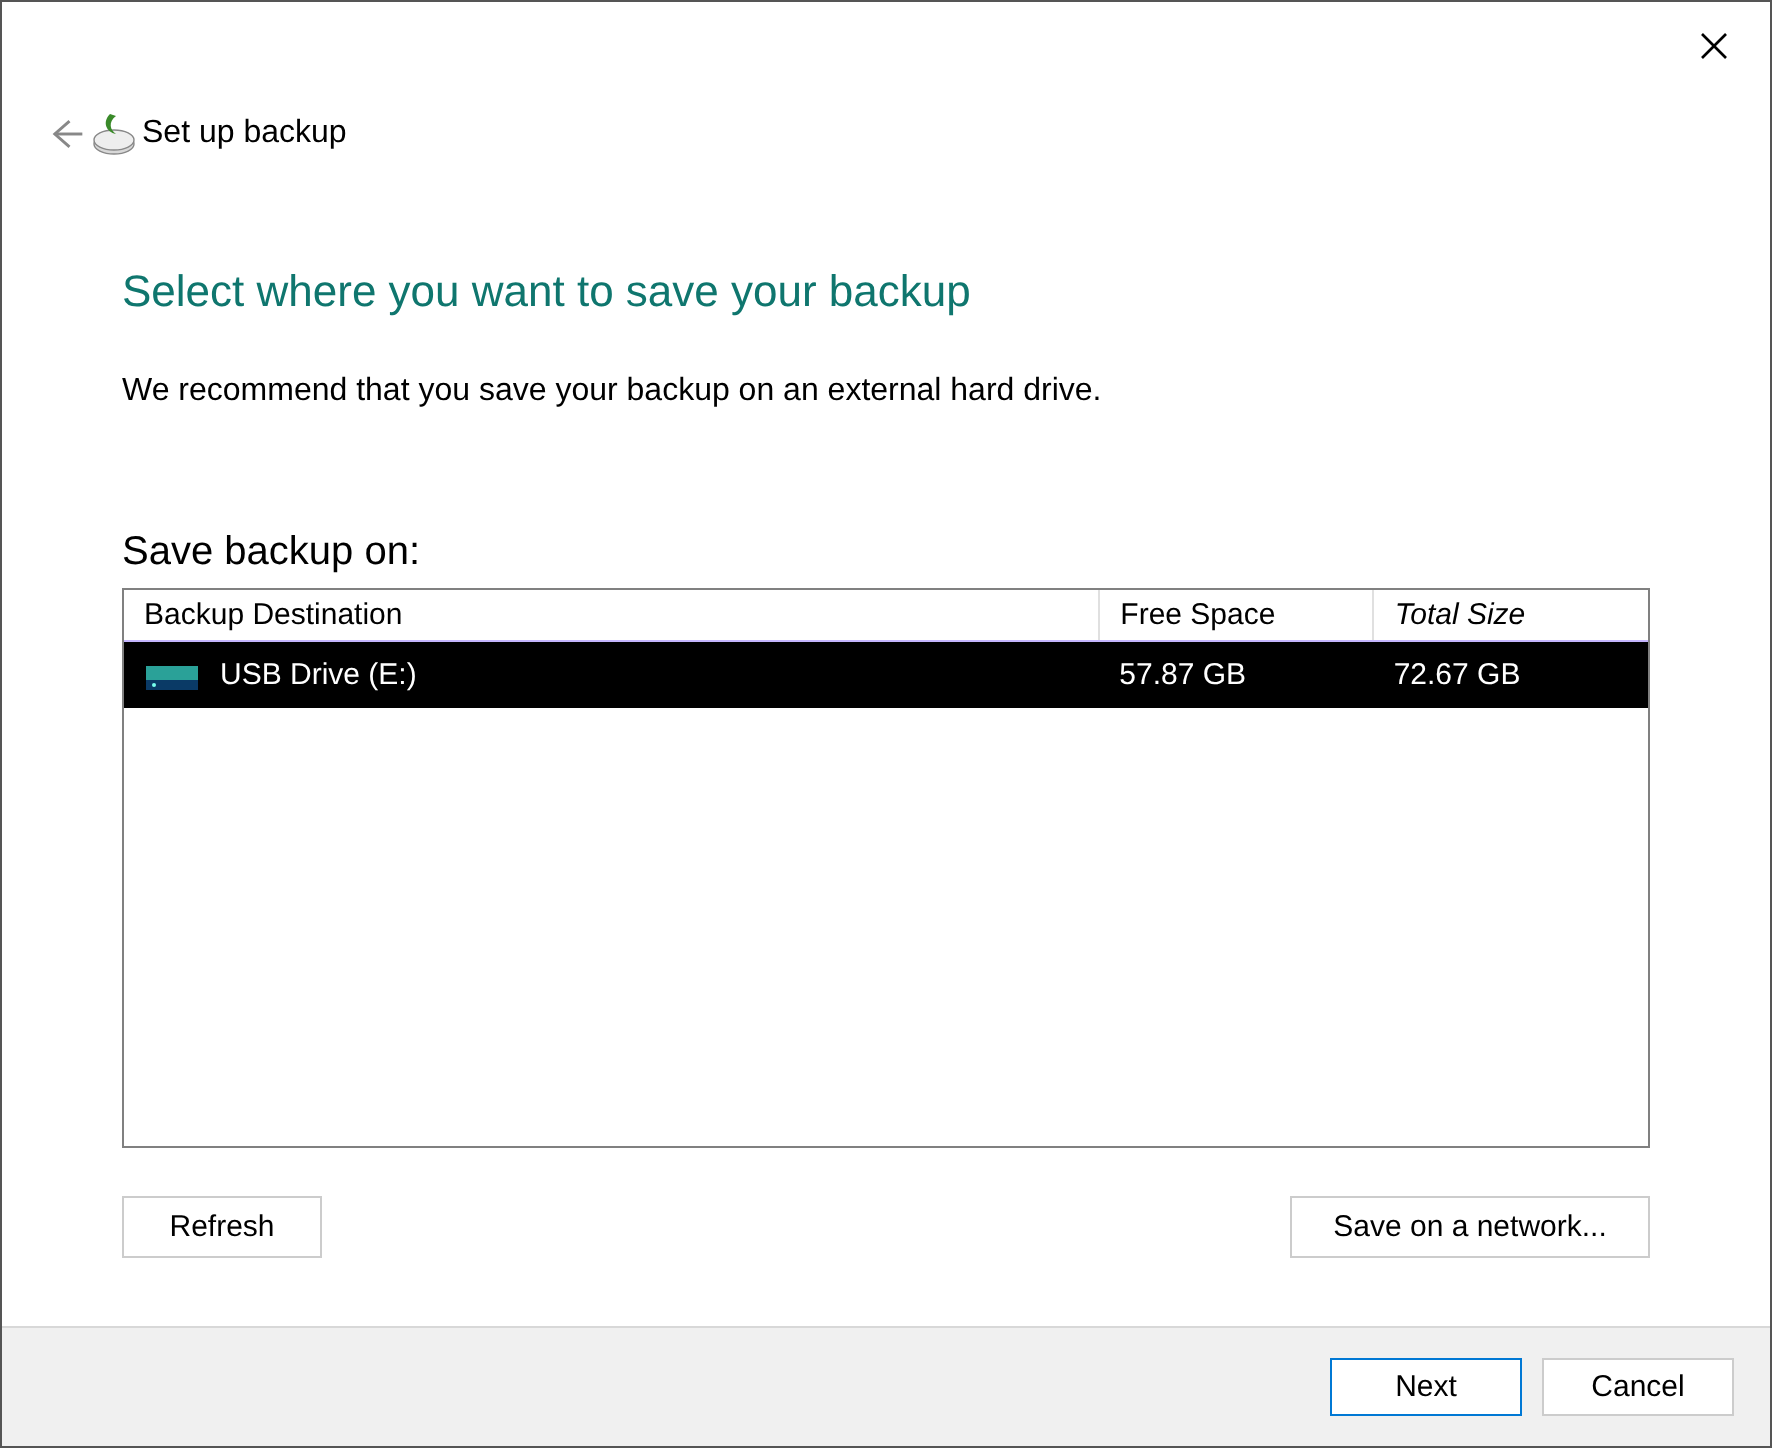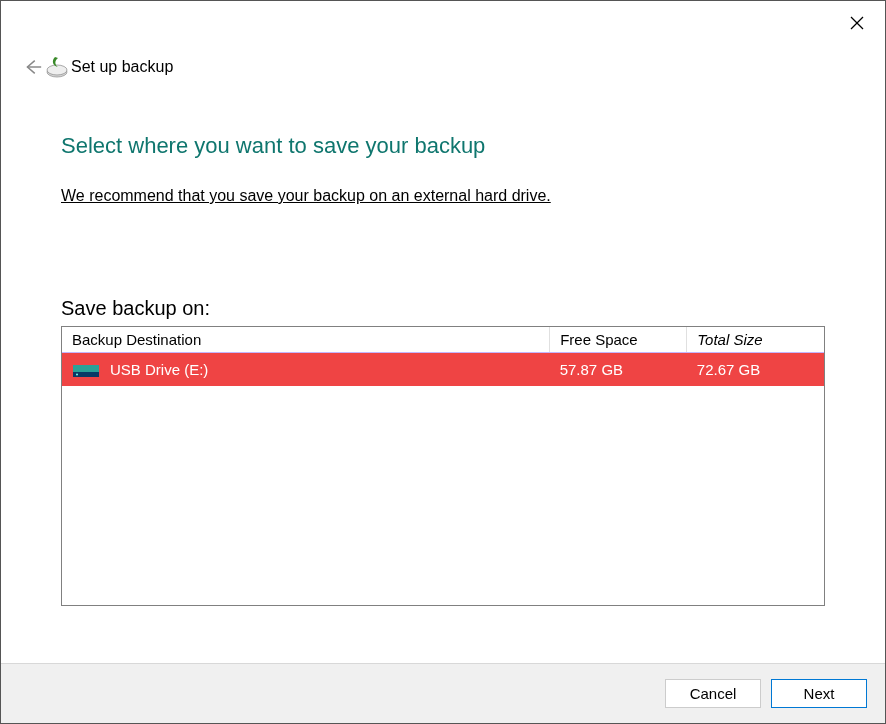--- a/index.html
+++ b/index.html
@@ -53,22 +53,21 @@
     }
     .page-heading {
       font-size: 22px;
       color: #0f766e;
       font-weight: 400;
       margin-bottom: 28px;
     }
     .recommend {
       font-size: 16px;
       color: #000;
-      margin-bottom: 92px;
-      text-decoration: underline;
+      margin-bottom: 60px;
     }
     .list-label {
       font-size: 20px;
       margin-bottom: 6px;
     }
     .drive-table-wrap {
       border: 1px solid #808080;
       height: 280px;
       overflow: hidden;
       background: #fff;
@@ -84,21 +83,21 @@
       padding: 4px 10px;
       border-right: 1px solid #e0e0e0;
       border-bottom: 1px solid #c4b5fd;
       background: #fff;
     }
     .drive-table th:last-child { border-right: none; font-style: italic; }
     .drive-table td {
       padding: 8px 10px;
       color: #fff;
     }
-    .drive-row.selected { background: #ef4444; margin-left: 35px; }
+    .drive-row.selected { background: #000000; margin-left: 35px; }
     .drive-name-cell { display: flex; align-items: center; gap: 10px; }
     .drive-mini-icon { width: 28px; height: 16px; display: inline-block; }
     .col-dest { width: 64%; }
     .col-free { width: 18%; }
     .col-total { width: 18%; }
     .buttons-row {
       display: flex;
       justify-content: space-between;
       margin-top: 24px;
     }
@@ -186,18 +185,22 @@
               <span>USB Drive (E:)</span>
             </span>
           </td>
           <td>57.87 GB</td>
           <td>72.67 GB</td>
         </tr>
       </tbody>
     </table>
   </div>
 
+  <div class="buttons-row">
+    <button class="btn">Refresh</button>
+    <button class="btn btn-wide">Save on a network...</button>
+  </div>
 </div>
 
 <div class="footer">
+  <button class="btn btn-footer btn-primary">Next</button>
   <button class="btn btn-footer">Cancel</button>
-  <button class="btn btn-footer btn-primary">Next</button>
 </div>
 
 </body></html>

